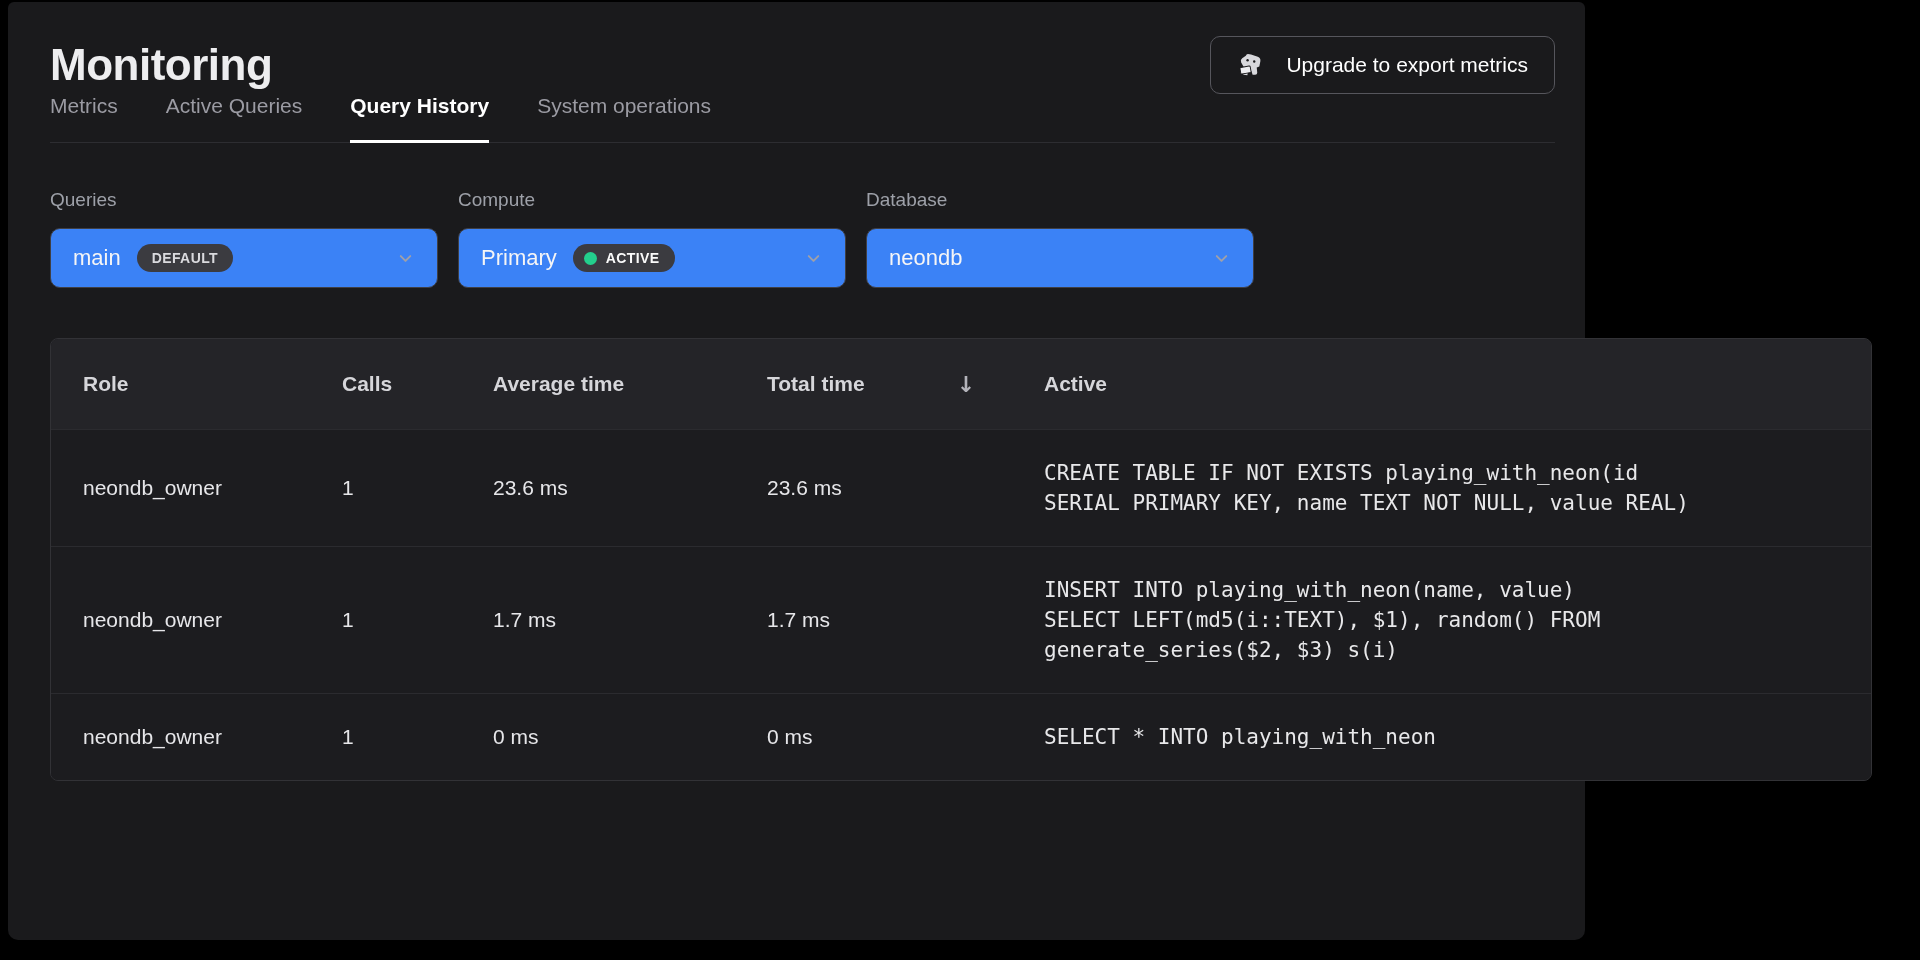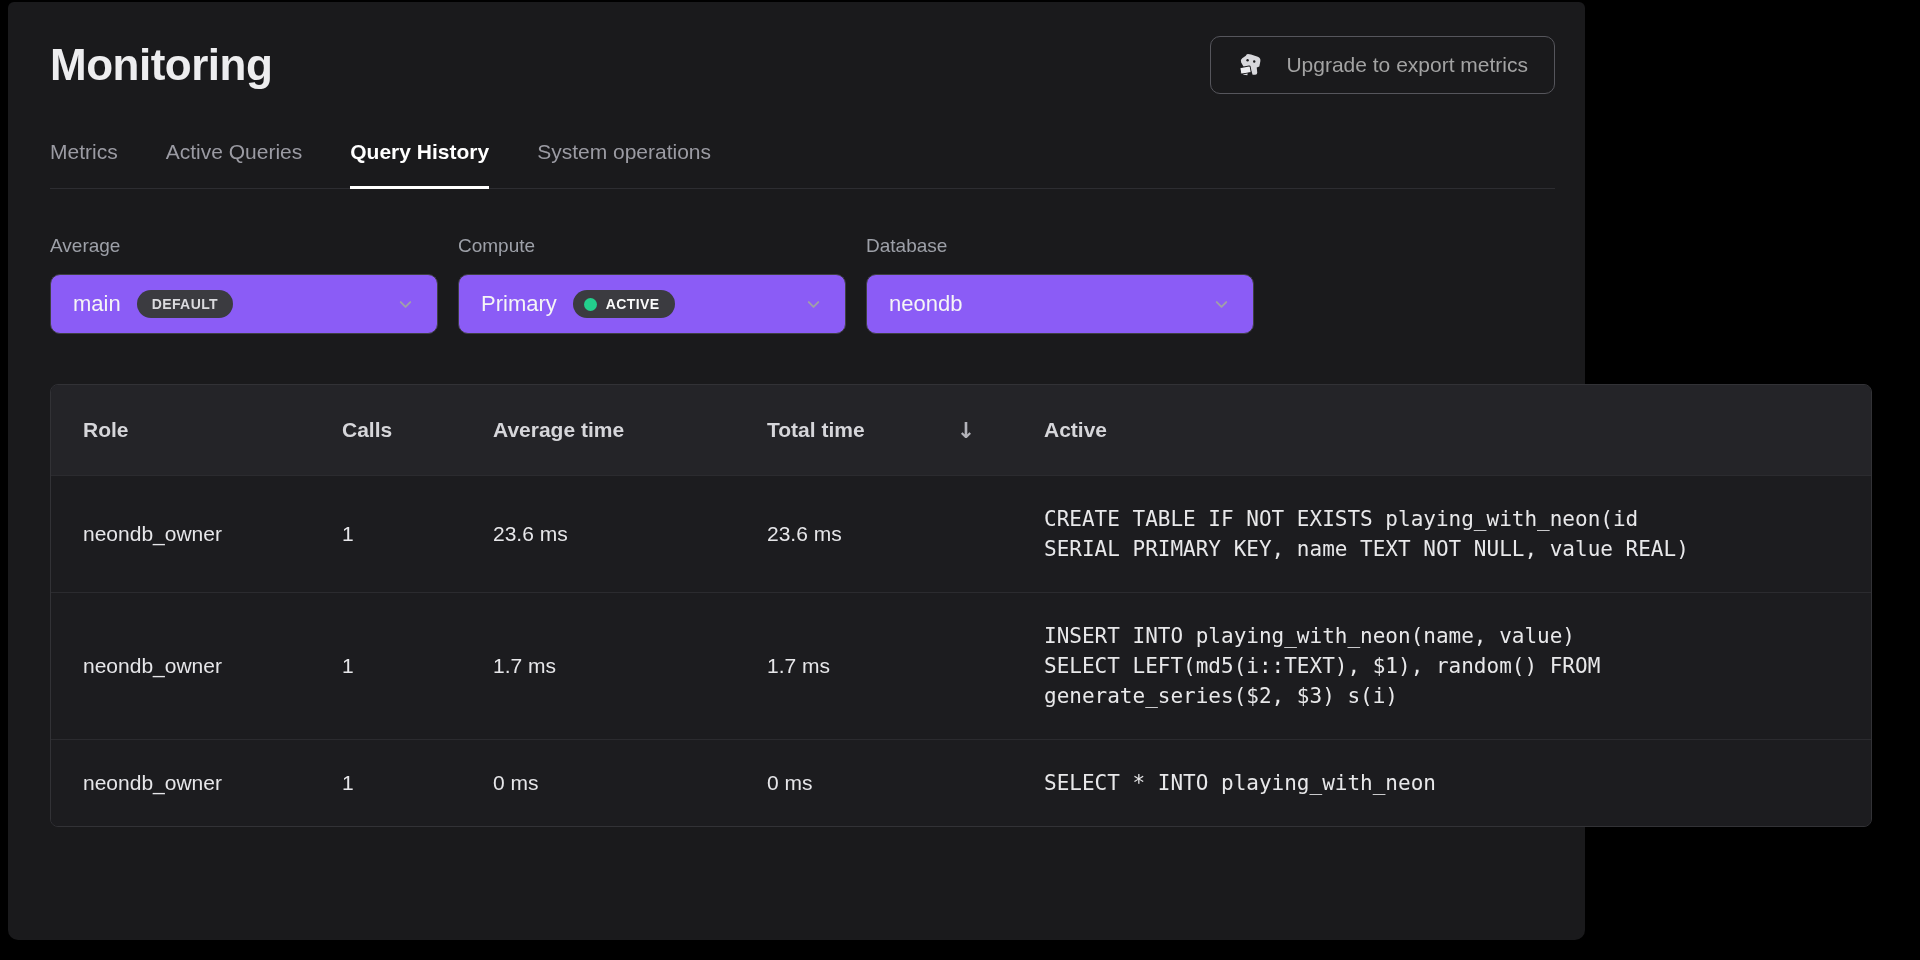--- a/index.html
+++ b/index.html
@@ -11,39 +11,39 @@
     padding:0 30px 16px 42px;
   }
 
   
   .page-header { display:flex; justify-content:space-between; align-items:center; margin-top:34px; }
   .page-title { font-size:44px; font-weight:700; color:#ededef; letter-spacing:-0.5px; }
   .btn {
     display:inline-flex; align-items:center; gap:22px;
     height:58px; padding:0 26px;
     background:transparent; border:1px solid #56565c; border-radius:10px;
-    color:#a3a3a3; font-size:21px; font-family:"Liberation Sans", sans-serif;
+    color:#ffffff; font-size:21px; font-family:"Liberation Sans", sans-serif;
     cursor:pointer; white-space:nowrap;
   }
 
   
-  .tabs { display:flex; gap:48px; margin-top:46px; border-bottom:1px solid #2d2d31; }
+  .tabs { display:flex; gap:48px; border-bottom:1px solid #2d2d31; }
   .tab { position:relative; font-size:21px; color:#9b9ba3; padding-bottom:24px; cursor:pointer; }
   .tab--active { color:#ffffff; font-weight:600; }
   .tab--active::after {
     content:""; position:absolute; left:0; right:0; bottom:-1px; height:3px; background:#ffffff;
   }
 
   
   .filters { display:flex; align-items:flex-end; gap:20px; margin-top:46px; }
   .filter-group { width:388px; }
   .filter-label { font-size:19px; color:#9da0a8; margin-bottom:17px; }
   .select {
     display:flex; align-items:center; height:60px; padding:0 22px;
-    background:#8b5cf6; border:1px solid #3f3f44; border-radius:10px; cursor:pointer;
+    background:#3b82f6; border:1px solid #3f3f44; border-radius:10px; cursor:pointer;
   }
   .select-value { font-size:22px; color:#f5f5f6; }
   .chevron { margin-left:auto; display:flex; }
   .pill {
     display:inline-flex; align-items:center; gap:9px; margin-left:16px;
     background:#3b3b40; border-radius:999px; padding:6px 15px;
     font-size:14px; font-weight:700; letter-spacing:0.4px; color:#dadade;
   }
   .pill--active { color:#fafafa; padding-left:11px; }
   .dot { width:13px; height:13px; border-radius:50%; background:#23cf8c; }
@@ -93,21 +93,21 @@
     <div class="tabs">
       <div class="tab">Metrics</div>
       <div class="tab">Active Queries</div>
       <div class="tab tab--active">Query History</div>
       <div class="tab">System operations</div>
     </div>
 
     <div class="filters">
 
       <div class="filter-group">
-        <div class="filter-label">Average</div>
+        <div class="filter-label">Queries</div>
         <div class="select">
           <span class="select-value">main</span>
           <span class="pill">DEFAULT</span>
           <span class="chevron">
             <svg width="19" height="19" viewBox="0 0 16 16" fill="none" stroke="#a0a0a8" stroke-width="1.6" stroke-linecap="round" stroke-linejoin="round">
                 <path d="M4 6l4 4 4-4"></path>
               </svg>
           </span>
         </div>
       </div>

